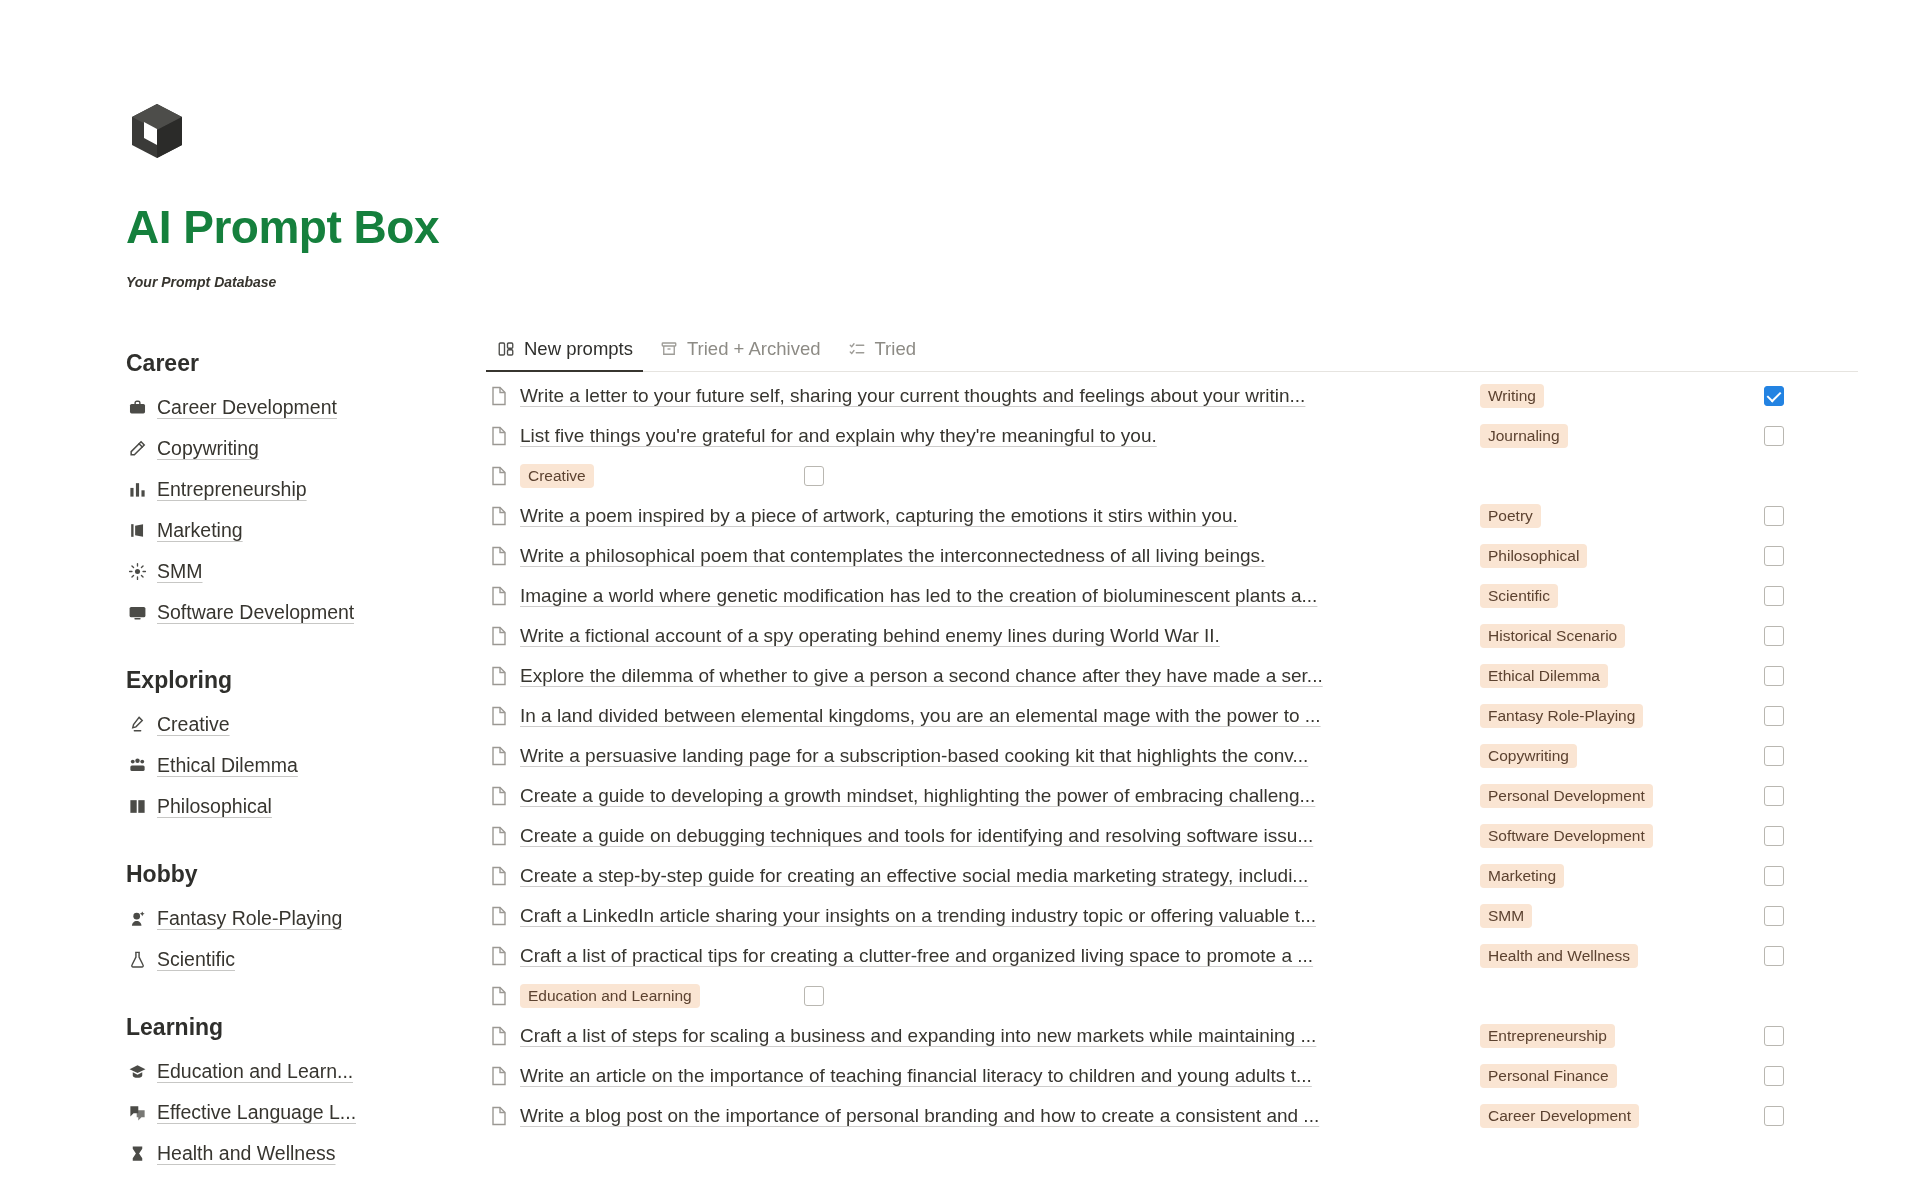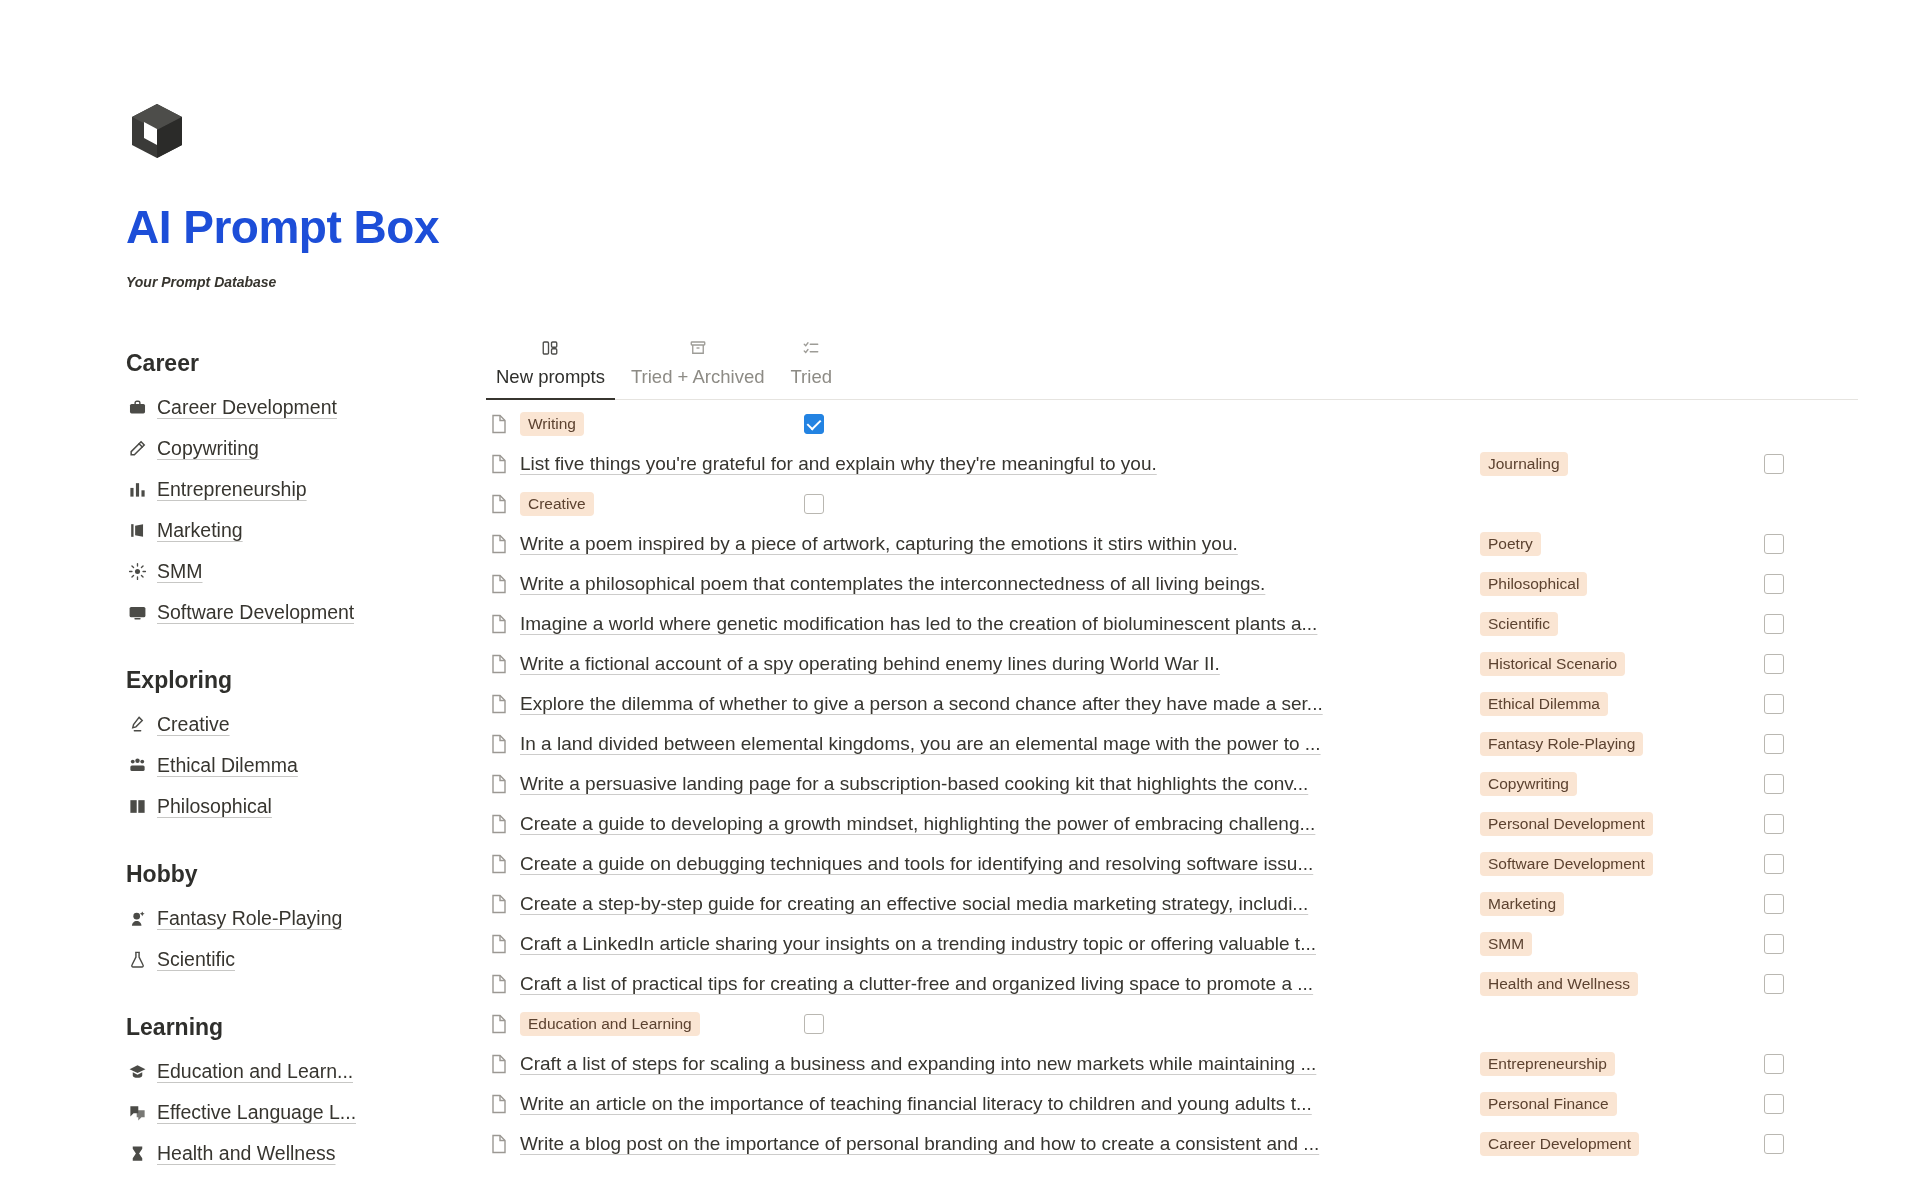--- a/index.html
+++ b/index.html
@@ -24,21 +24,21 @@
   }
   .logo {
     width: 62px; height: 62px;
     display: block;
   }
   .title {
     font-size: 46px;
     font-weight: bold;
     letter-spacing: -0.5px;
     margin: 38px 8px 0 0;
-    color: #1d4ed8;
+    color: #15803d;
   }
   .subtitle {
     font-size: 14px;
     font-style: italic;
     font-weight: bold;
     margin: 20px 0 0 0;
     color: #37352f;
   }
 
   
@@ -102,21 +102,20 @@
   }
   .tab {
     display: flex;
     align-items: center;
     gap: 8px;
     padding: 6px 10px 11px 10px;
     font-size: 18.5px;
     color: #8d8b85;
     position: relative;
     cursor: pointer;
-    flex-direction: column;
   }
   .tab.active {
     color: #2f2f2c;
     font-weight: normal;
   }
   .tab.active::after {
     content: "";
     position: absolute;
     left: 0; right: 0; bottom: -1px;
     height: 2px;
@@ -415,20 +414,21 @@
 
       <div class="rows">
 
         <div class="row">
           <span class="doc-ic">
               <svg width="18" height="20" viewBox="0 0 18 20" fill="none" stroke="#9b9893" stroke-width="1.4">
                 <path d="M3 1.5h7l5 5v12H3z"></path>
                 <path d="M10 1.5v5h5"></path>
               </svg>
             </span>
+          <span class="rtext">Write a letter to your future self, sharing your current thoughts and feelings about your writin...</span>
           <span class="tag-wrap">
               <span class="tag">Writing</span>
             </span>
           <span class="cb checked"></span>
         </div>
 
         <div class="row">
           <span class="doc-ic">
               <svg width="18" height="20" viewBox="0 0 18 20" fill="none" stroke="#9b9893" stroke-width="1.4">
                 <path d="M3 1.5h7l5 5v12H3z"></path>

